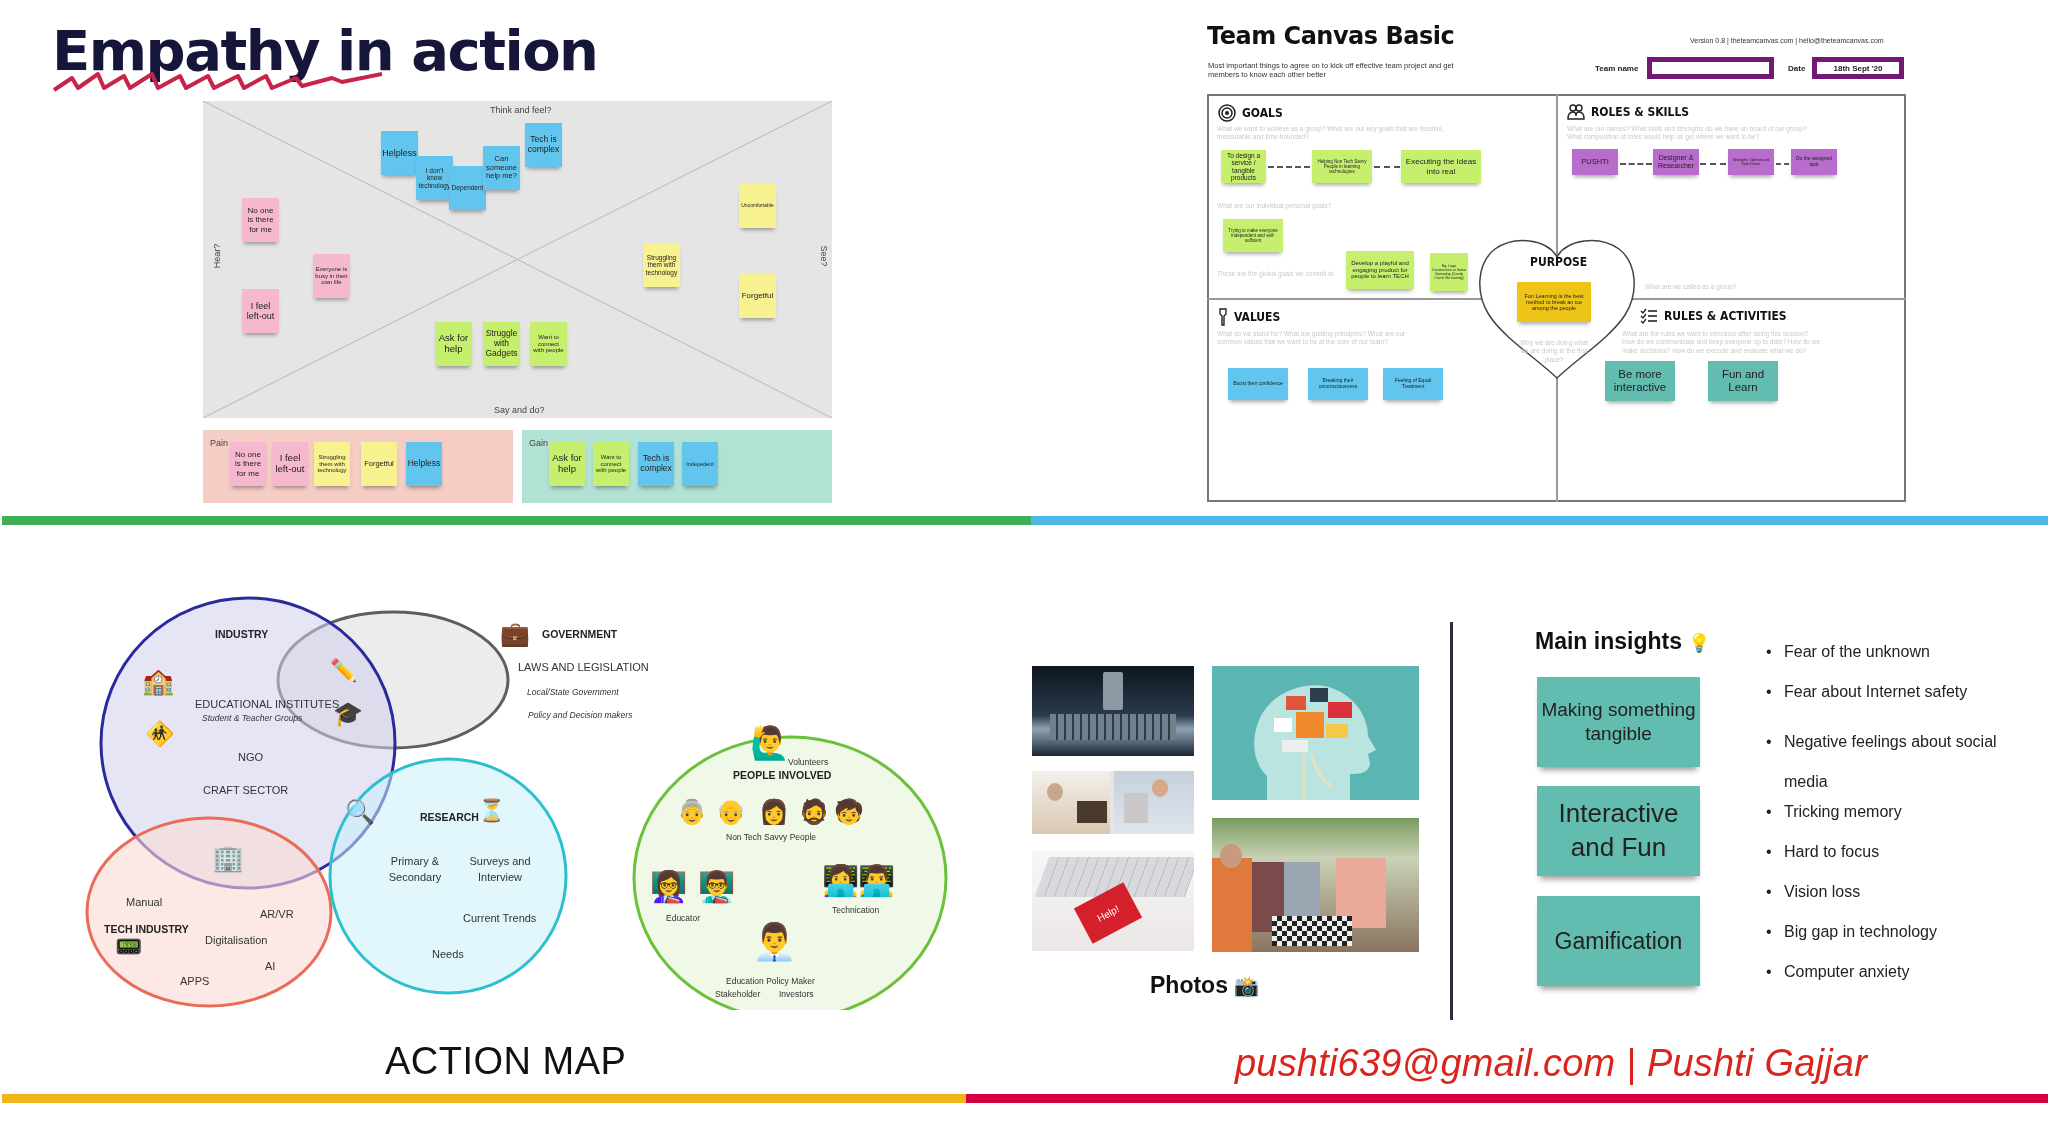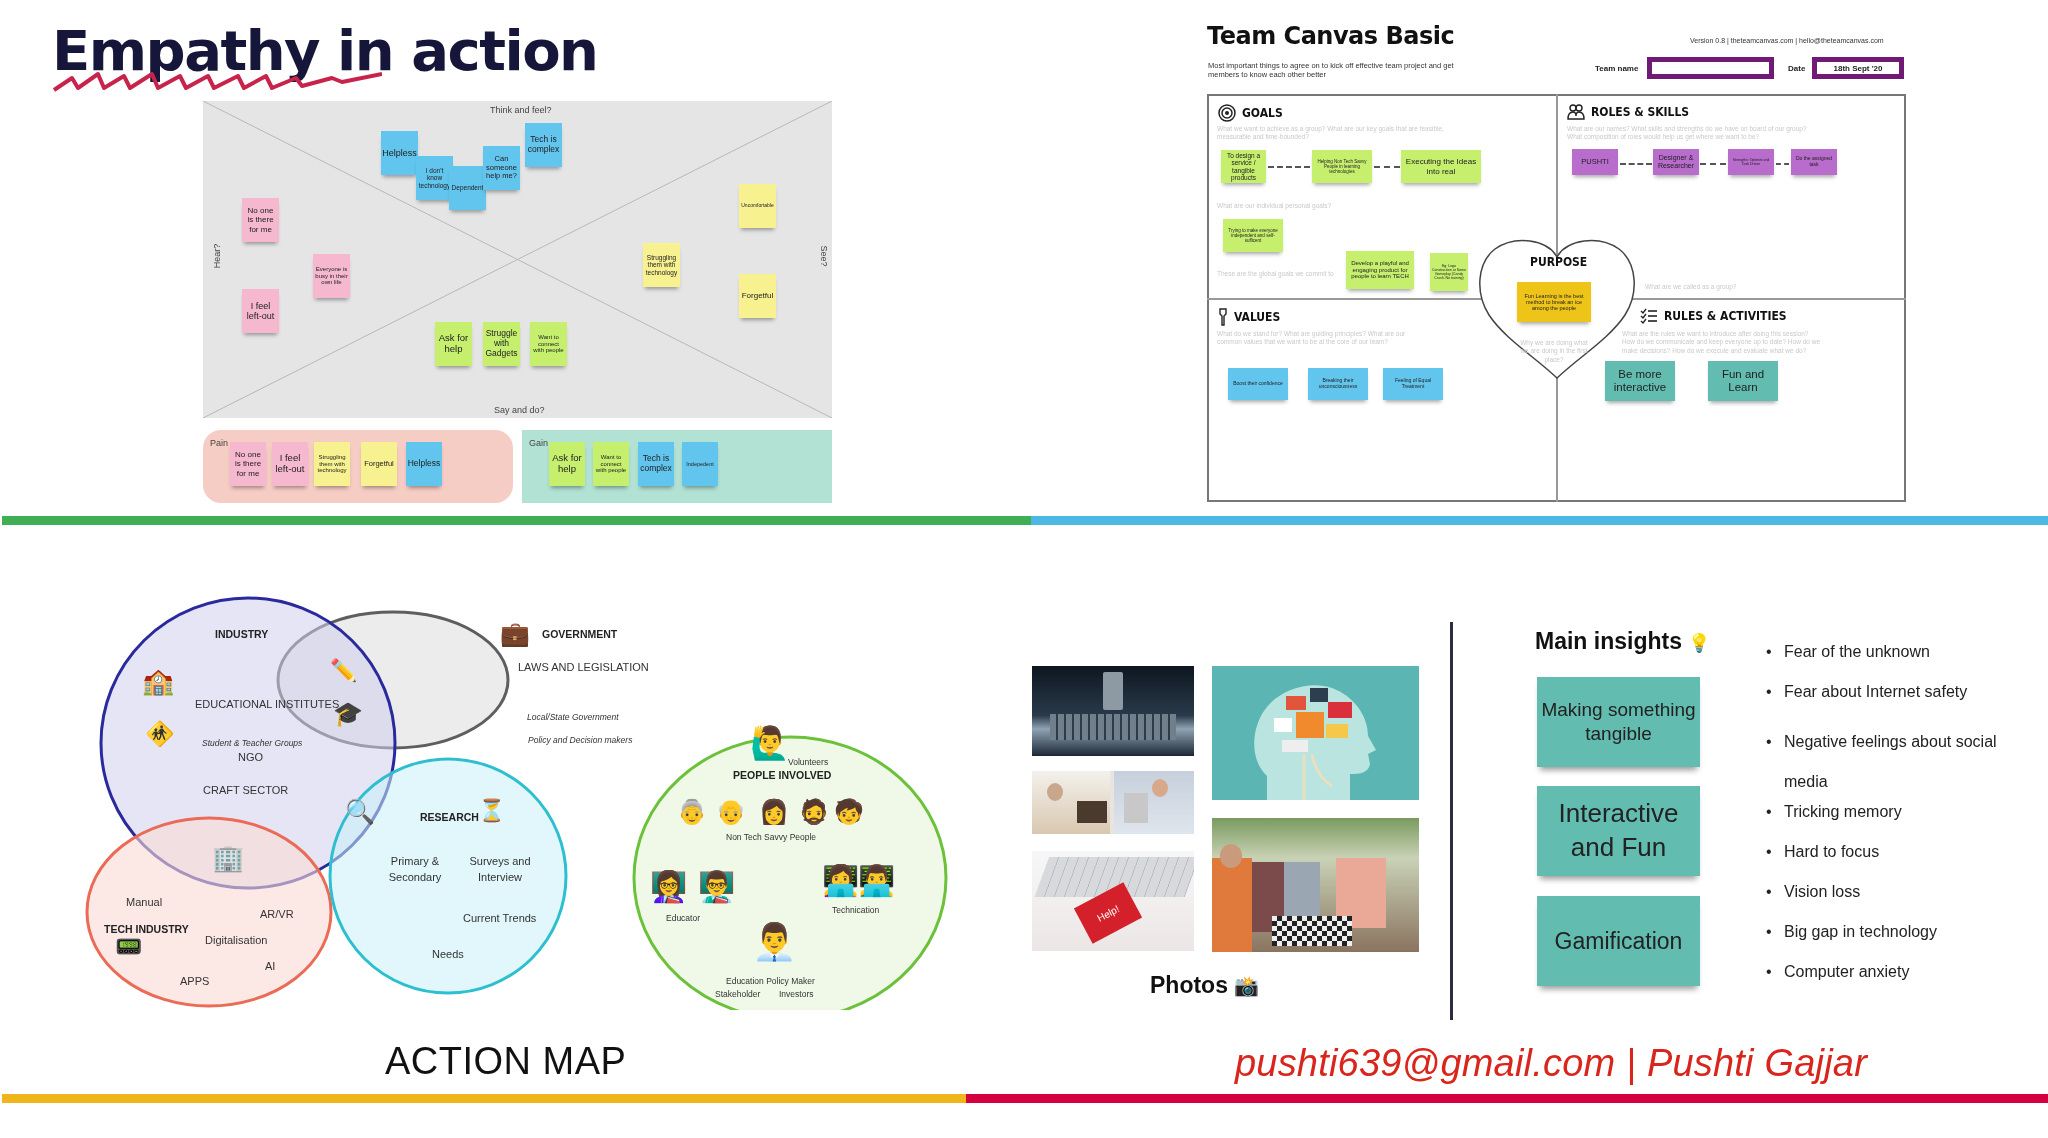--- a/index.html
+++ b/index.html
@@ -16,21 +16,21 @@
   .sticky { position: absolute; display: flex; align-items: center; justify-content: center; text-align: center;
             font-family: "Liberation Sans Narrow", "Liberation Sans", sans-serif; color: #222; line-height: 1.15;
             box-shadow: 0 4px 4px -2px rgba(0,0,0,0.35); padding: 2px; }
   .s-blue { background: #62c5ee; }
   .s-pink { background: #f5b8cf; }
   .s-yellow { background: #f8f190; }
   .s-green { background: #c6ef6e; }
   .s-purple { background: #b86ccc; }
   .s-gold { background: #efc419; }
   .s-teal { background: #62bcb0; }
-  .pain-box { left: 203px; top: 430px; width: 310px; height: 73px; background: #f6cdc4; border-radius: 18px; }
+  .pain-box { left: 203px; top: 430px; width: 310px; height: 73px; background: #f6cdc4; }
   .gain-box { left: 522px; top: 430px; width: 310px; height: 73px; background: #b1e2d4; }
   .box-lbl { position: absolute; left: 7px; top: 8px; font-size: 9px; color: #444; }
 
   
   .bar { position: absolute; height: 9px; }
 
   
   .tc-title { left: 1207px; top: 22px; font-family: "DejaVu Sans", sans-serif; font-weight: bold; font-size: 24px; color: #111; letter-spacing: -0.5px; }
   .tc-sub { left: 1208px; top: 61px; font-size: 7.5px; color: #333; width: 250px; line-height: 1.25; }
   .tc-meta { left: 1690px; top: 37px; font-size: 7px; color: #333; }
@@ -40,21 +40,21 @@
   .tc-vline { left: 1556px; top: 94px; width: 2px; height: 408px; background: #999; }
   .tc-hline { left: 1207px; top: 298px; width: 699px; height: 2px; background: #999; }
   .tc-sec-title { font-family: "DejaVu Sans Condensed", "DejaVu Sans", sans-serif; font-weight: bold; font-size: 12px; color: #111; display: flex; align-items: center; gap: 6px; }
   .tc-hint { font-size: 6.5px; color: #c9c9c9; line-height: 1.3; }
   .dash { position: absolute; border-top: 2px dashed #555; height: 0; }
 
   
   .am-svg { left: 80px; top: 590px; width: 870px; height: 420px; }
   .am-t { position: absolute; font-size: 11px; color: #333; text-align: center; white-space: nowrap; }
   .am-b { font-weight: bold; font-size: 10.5px; color: #222; }
-  .am-i { font-style: italic; font-size: 8.5px; margin-top: 25px; }
+  .am-i { font-style: italic; font-size: 8.5px; }
   .emoji { position: absolute; font-size: 26px; line-height: 1; }
   .am-title { left: 385px; top: 1040px; font-size: 38px; color: #111; letter-spacing: 0.5px; }
 
   
   .photo { position: absolute; overflow: hidden; }
   .photos-cap { left: 1150px; top: 972px; font-size: 23px; font-weight: bold; color: #111; }
   .vsep { left: 1450px; top: 622px; width: 3px; height: 398px; background: #2b2b44; }
 
   
   .ins-title { left: 1535px; top: 628px; font-size: 23px; font-weight: bold; color: #111; }

